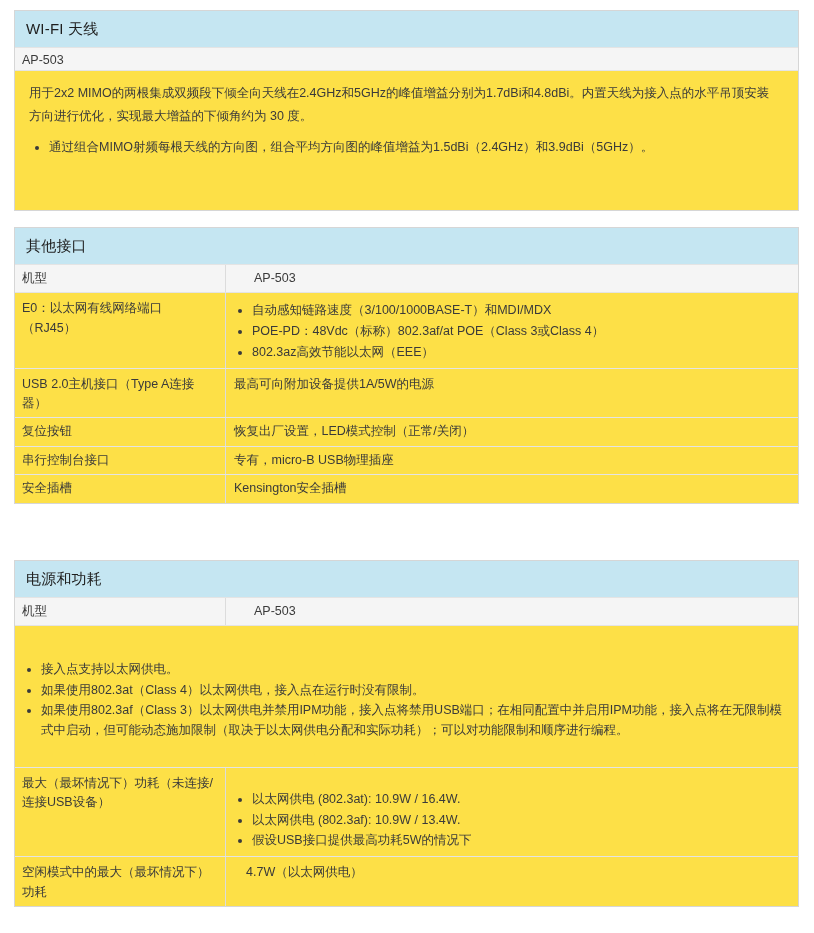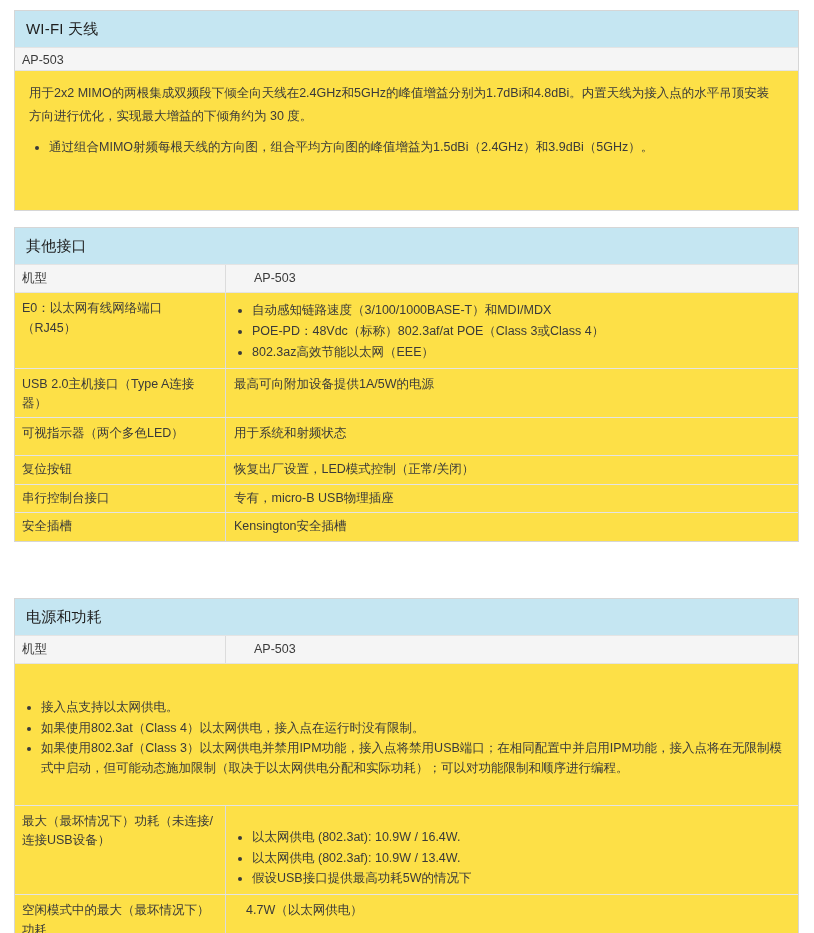--- a/index.html
+++ b/index.html
@@ -109,24 +109,20 @@
           <li>802.3az高效节能以太网（EEE）</li>
         </ul>
       </div>
     </div>
 
     <div class="trow h35 row-pad-top">
       <div class="cell-label">USB 2.0主机接口（Type A连接器）</div>
       <div class="cell-value">最高可向附加设备提供1A/5W的电源</div>
     </div>
 
-    <div class="trow h38 row-pad-top">
-      <div class="cell-label">可视指示器（两个多色LED）</div>
-      <div class="cell-value">用于系统和射频状态</div>
-    </div>
 
     <div class="trow h25">
       <div class="cell-label">复位按钮</div>
       <div class="cell-value">恢复出厂设置，LED模式控制（正常/关闭）</div>
     </div>
 
     <div class="trow h22">
       <div class="cell-label">串行控制台接口</div>
       <div class="cell-value">专有，micro-B USB物理插座</div>
     </div>

